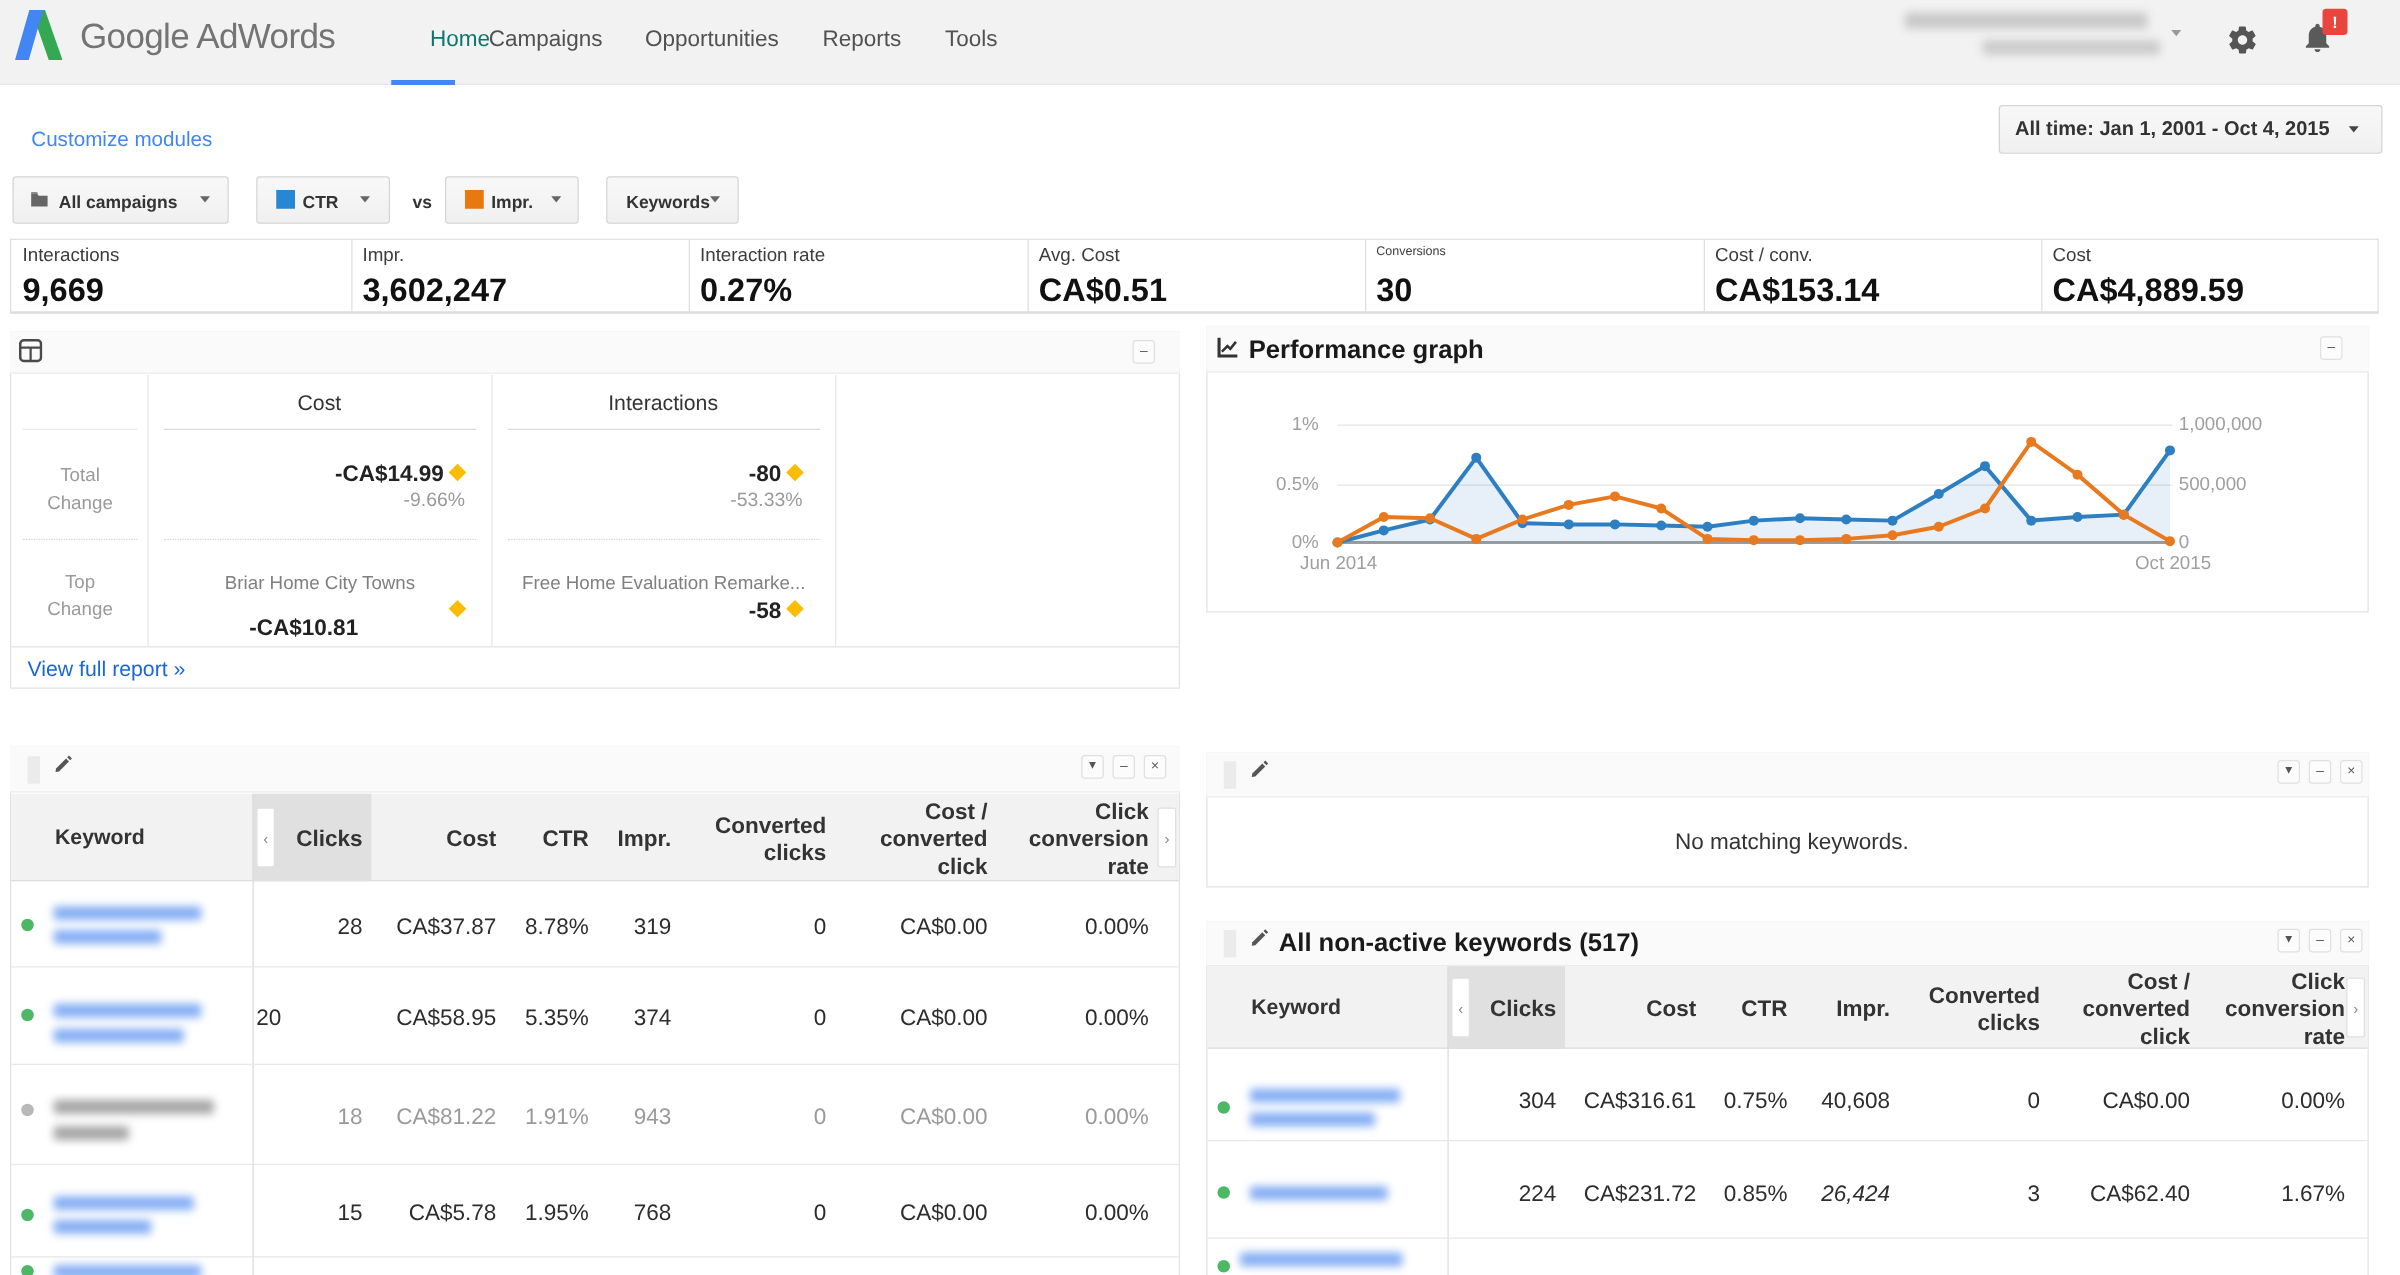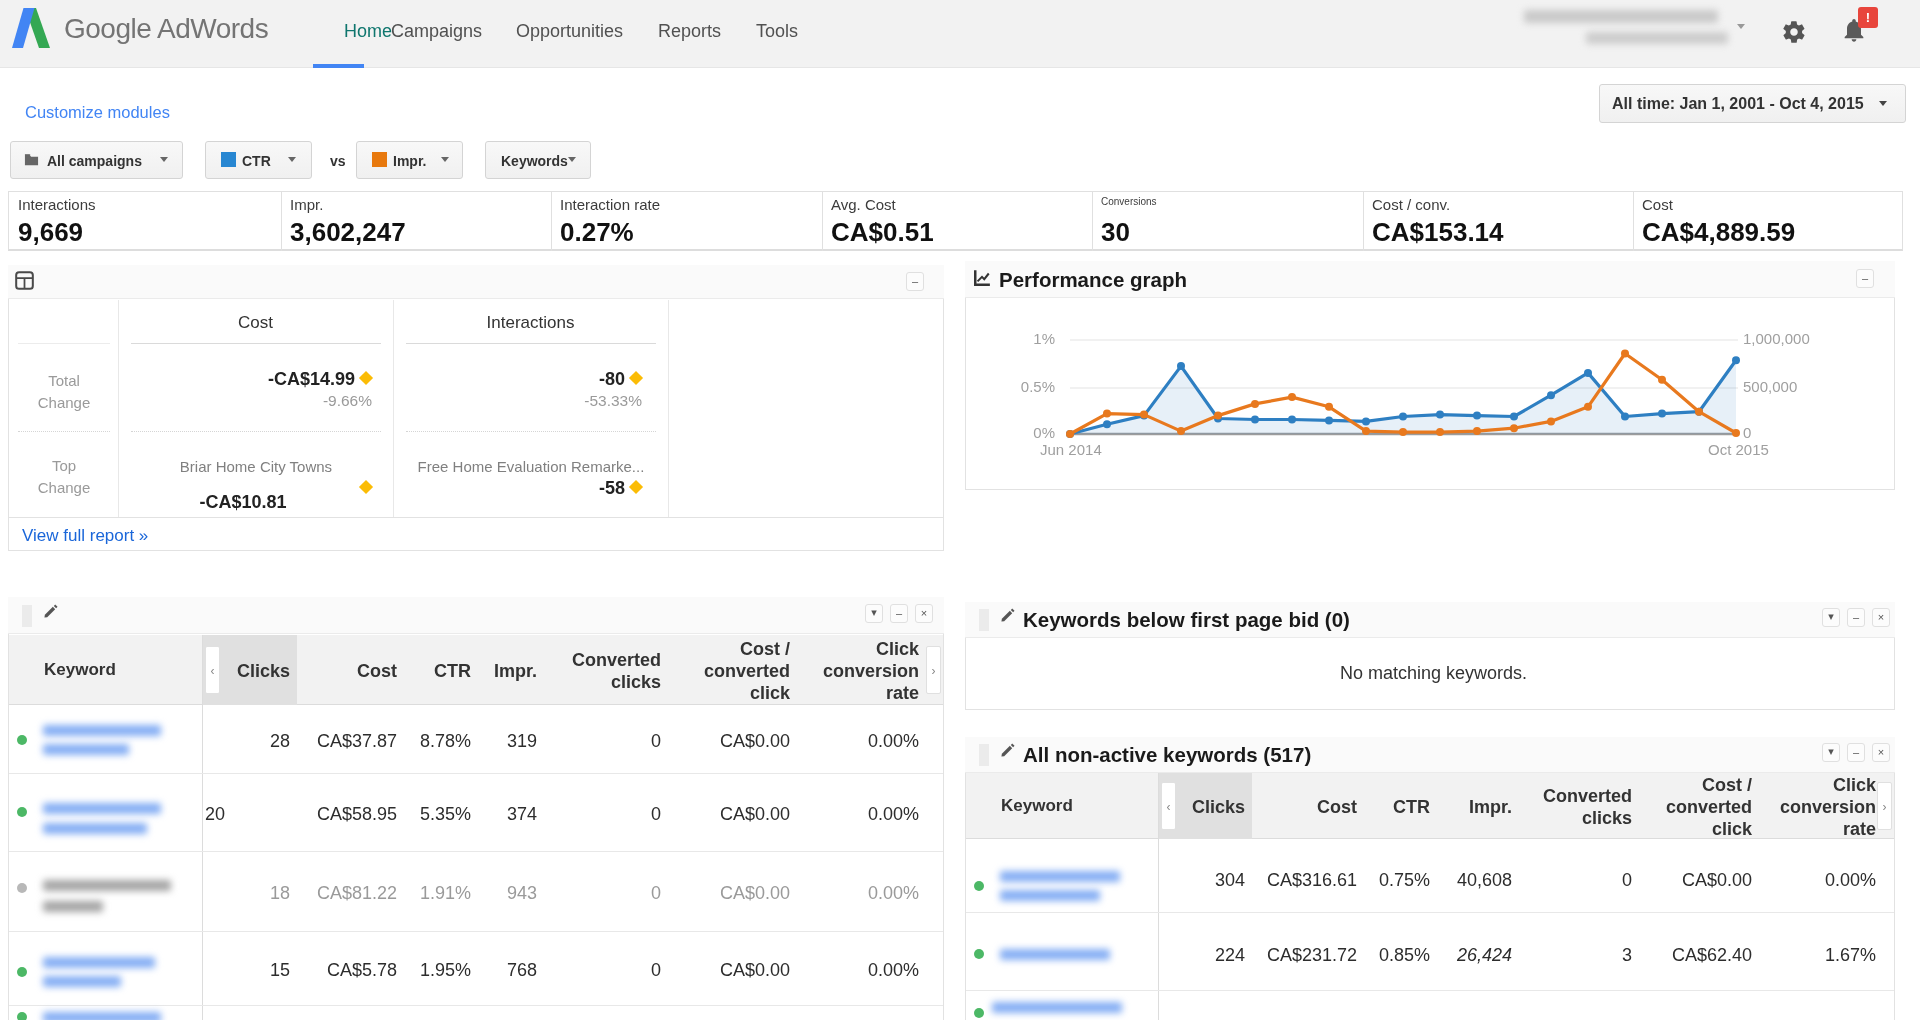--- a/index.html
+++ b/index.html
@@ -297,21 +297,20 @@
   <div class="kwblur" style="left:43px;top:1012px;width:118px;background:#85aef4;"></div>
 </div>
 
 <div class="abs panel" style="left:965px;top:602px;width:930px;height:108px;"></div>
 <div class="abs" style="left:965px;top:602px;width:930px;height:36px;background:#fafafa;border-bottom:1px solid #ebebeb;"></div>
 <div class="drag" style="left:979px;top:609px;"></div>
 <svg class="abs" style="left:1000px;top:608px" width="15" height="15" viewBox="0 0 16 16">
       <path fill="#555" d="M2 11.5 L10.5 3 L13 5.5 L4.5 14 L1.5 14.5 Z"></path>
       <path fill="#555" d="M11.5 2 L13 0.5 L15.5 3 L14 4.5 Z"></path>
     </svg>
-<div class="abs" style="left:1023px;top:608px;font-size:20.5px;font-weight:bold;color:#1a1a1a;">Keywords below first page bid (0)</div>
 <div class="winbtn" style="left:1822px;top:608px;"><span style="display:inline-block;transform:translateY(-1px)">▾</span></div>
 <div class="winbtn" style="left:1847px;top:608px;">–</div>
 <div class="winbtn" style="left:1872px;top:608px;">×</div>
 <div class="abs" style="left:1340px;top:663px;font-size:18px;color:#333;">No matching keywords.</div>
 
 <div class="abs panel" style="left:965px;top:737px;width:930px;height:283px;border-bottom:none;"></div>
 <div class="abs" style="left:965px;top:737px;width:930px;height:36px;background:#fafafa;border-bottom:1px solid #ebebeb;"></div>
 <div class="drag" style="left:979px;top:744px;"></div>
 <svg class="abs" style="left:1000px;top:743px" width="15" height="15" viewBox="0 0 16 16">
       <path fill="#555" d="M2 11.5 L10.5 3 L13 5.5 L4.5 14 L1.5 14.5 Z"></path>

